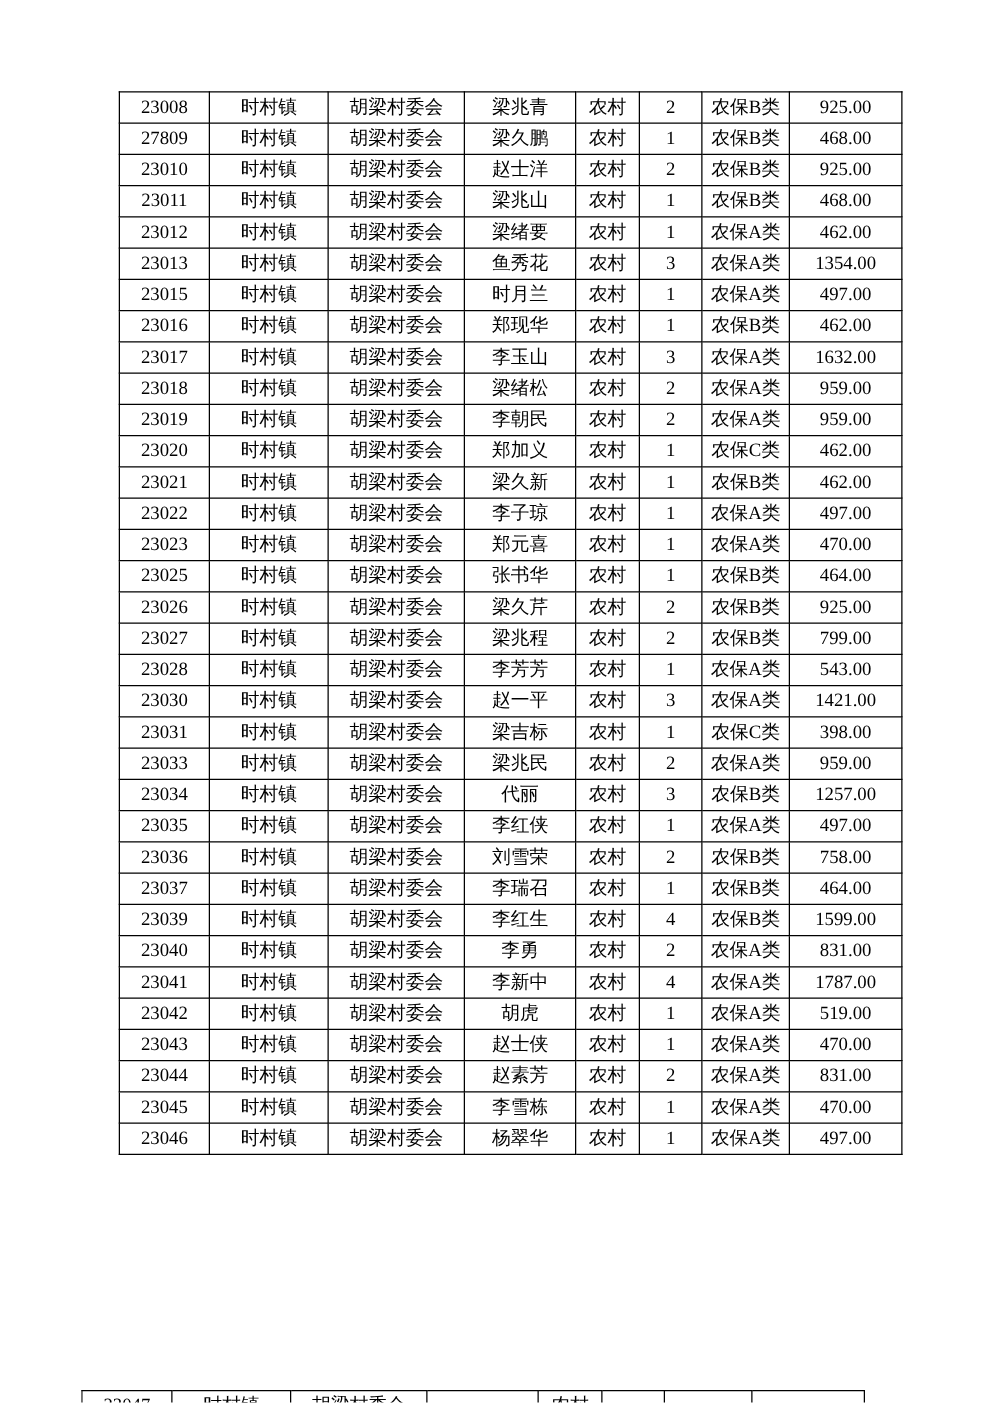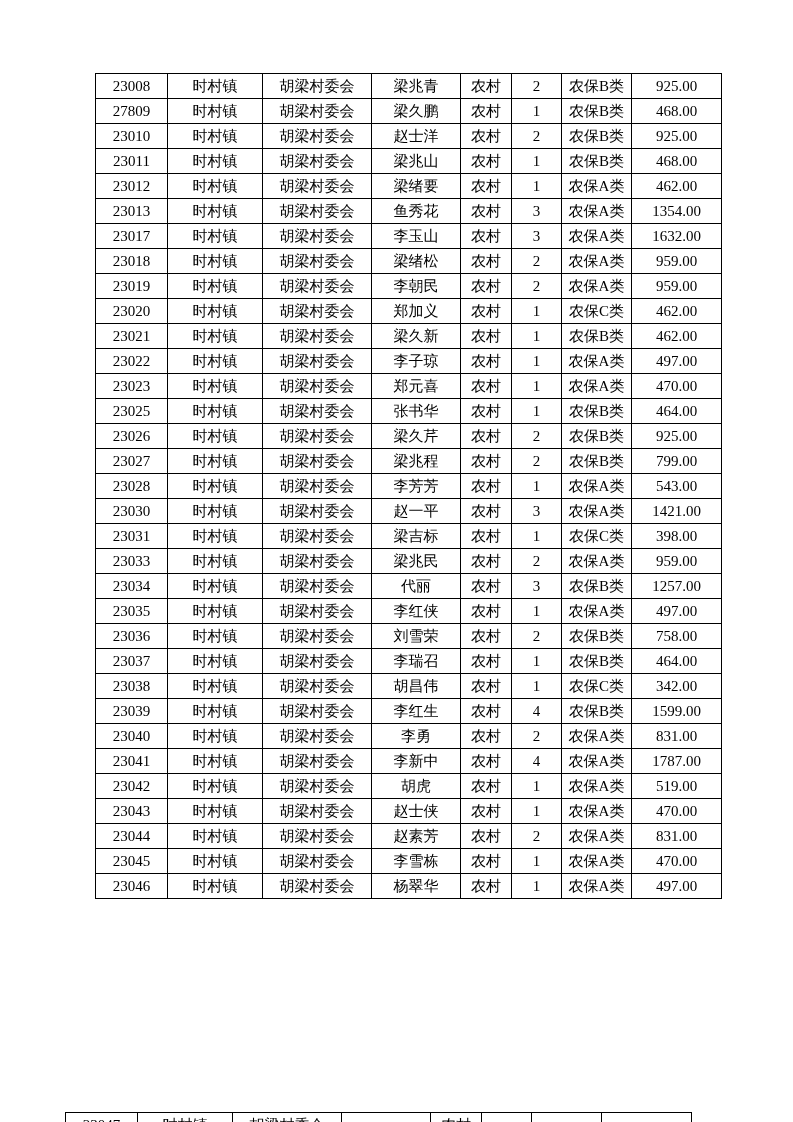--- a/index.html
+++ b/index.html
@@ -136,21 +136,41 @@
     <td>时村镇</td>
     <td>胡梁村委会</td>
     <td>鱼秀花</td>
     <td>农村</td>
     <td>3</td>
     <td>农保A类</td>
     <td>1354.00</td>
   </tr>
 
 
-
+  <tr>
+    <td>23015</td>
+    <td>时村镇</td>
+    <td>胡梁村委会</td>
+    <td>时月兰</td>
+    <td>农村</td>
+    <td>1</td>
+    <td>农保A类</td>
+    <td>497.00</td>
+  </tr>
+
+  <tr>
+    <td>23016</td>
+    <td>时村镇</td>
+    <td>胡梁村委会</td>
+    <td>郑现华</td>
+    <td>农村</td>
+    <td>1</td>
+    <td>农保B类</td>
+    <td>462.00</td>
+  </tr>
 
   <tr>
     <td>23017</td>
     <td>时村镇</td>
     <td>胡梁村委会</td>
     <td>李玉山</td>
     <td>农村</td>
     <td>3</td>
     <td>农保A类</td>
     <td>1632.00</td>
@@ -339,30 +359,20 @@
     <td>23037</td>
     <td>时村镇</td>
     <td>胡梁村委会</td>
     <td>李瑞召</td>
     <td>农村</td>
     <td>1</td>
     <td>农保B类</td>
     <td>464.00</td>
   </tr>
 
-  <tr>
-    <td>23038</td>
-    <td>时村镇</td>
-    <td>胡梁村委会</td>
-    <td>胡昌伟</td>
-    <td>农村</td>
-    <td>1</td>
-    <td>农保C类</td>
-    <td>342.00</td>
-  </tr>
 
   <tr>
     <td>23039</td>
     <td>时村镇</td>
     <td>胡梁村委会</td>
     <td>李红生</td>
     <td>农村</td>
     <td>4</td>
     <td>农保B类</td>
     <td>1599.00</td>

